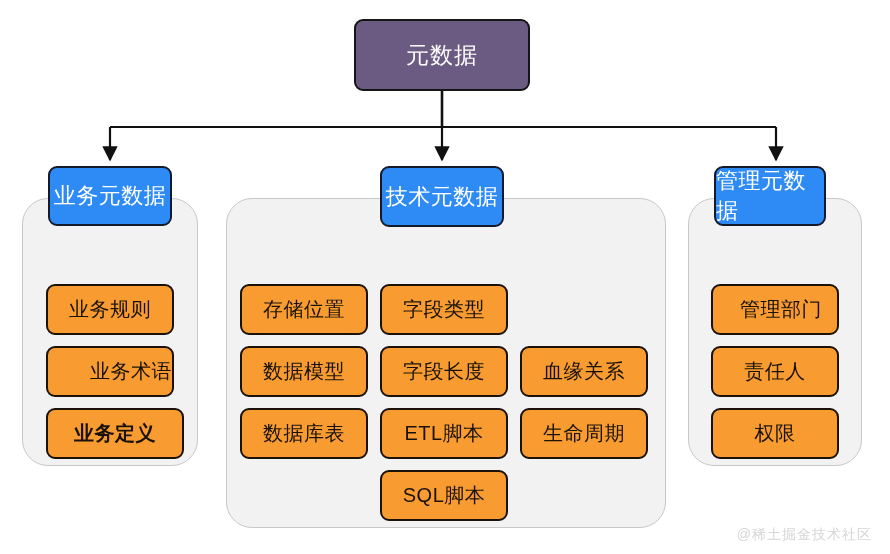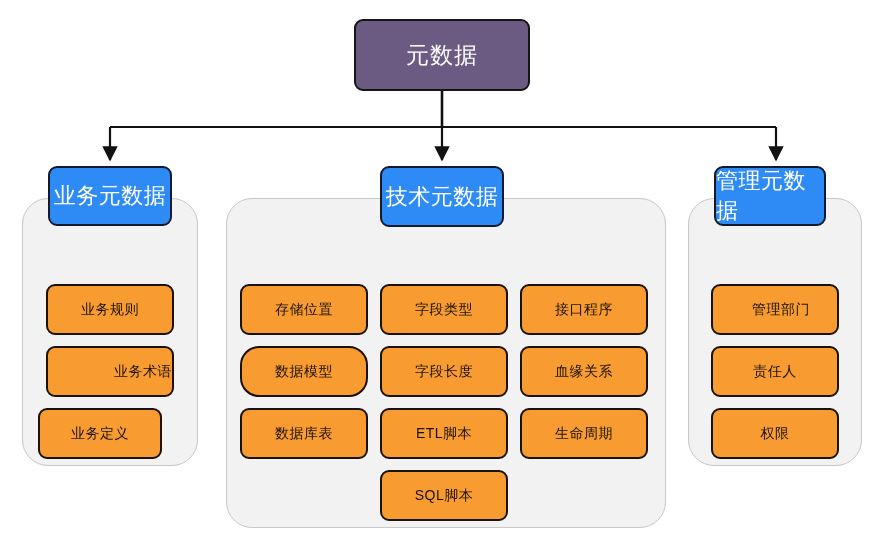--- a/index.html
+++ b/index.html
@@ -74,21 +74,21 @@
   .leaf-node {
     position: absolute;
     background: #f89c32;
     border: 2.5px solid #1a1208;
     border-radius: 9px;
     box-sizing: border-box;
     display: flex;
     align-items: center;
     justify-content: center;
     color: #1a1208;
-    font-size: 14px;
+    font-size: 20px;
     letter-spacing: 0.5px;
   }
 
   
   #watermark {
     position: absolute;
     right: 18px;
     bottom: 10px;
     color: #d6d6d6;
     font-size: 14px;
@@ -136,61 +136,59 @@
   <div class="cat-node" style="left:714px; top:166px; width:112px; height:60px;">
     <span>管理元数据</span>
   </div>
 
   <div class="leaf-node" style="left:46px; top:284px; width:128px; height:51px;">
     <span>业务规则</span>
   </div>
   <div class="leaf-node" style="left:46px; top:346px; width:128px; height:51px;justify-content:flex-end;">
     <span>业务术语</span>
   </div>
-  <div class="leaf-node" style="left:38px; top:408px; width:124px; height:51px;">
+  <div class="leaf-node" style="left:46px; top:408px; width:138px; height:51px;font-weight:bold;">
     <span>业务定义</span>
   </div>
 
   <div class="leaf-node" style="left:240px; top:284px; width:128px; height:51px;">
     <span>存储位置</span>
   </div>
-  <div class="leaf-node" style="left:240px; top:346px; width:128px; height:51px;border-radius:19px;">
+  <div class="leaf-node" style="left:240px; top:346px; width:128px; height:51px;">
     <span>数据模型</span>
   </div>
   <div class="leaf-node" style="left:240px; top:408px; width:128px; height:51px;">
     <span>数据库表</span>
   </div>
 
   <div class="leaf-node" style="left:380px; top:284px; width:128px; height:51px;">
     <span>字段类型</span>
   </div>
   <div class="leaf-node" style="left:380px; top:346px; width:128px; height:51px;">
     <span>字段长度</span>
   </div>
   <div class="leaf-node" style="left:380px; top:408px; width:128px; height:51px;">
     <span>ETL脚本</span>
   </div>
   <div class="leaf-node" style="left:380px; top:470px; width:128px; height:51px;">
     <span>SQL脚本</span>
   </div>
 
-  <div class="leaf-node" style="left:520px; top:284px; width:128px; height:51px;">
-    <span>接口程序</span>
-  </div>
   <div class="leaf-node" style="left:520px; top:346px; width:128px; height:51px;">
     <span>血缘关系</span>
   </div>
   <div class="leaf-node" style="left:520px; top:408px; width:128px; height:51px;">
     <span>生命周期</span>
   </div>
 
   <div class="leaf-node" style="left:711px; top:284px; width:128px; height:51px;padding-left:12px;">
     <span>管理部门</span>
   </div>
   <div class="leaf-node" style="left:711px; top:346px; width:128px; height:51px;">
     <span>责任人</span>
   </div>
   <div class="leaf-node" style="left:711px; top:408px; width:128px; height:51px;">
     <span>权限</span>
   </div>
 
+  <div id="watermark">@稀土掘金技术社区</div>
 
 </div>
 
 </body></html>

